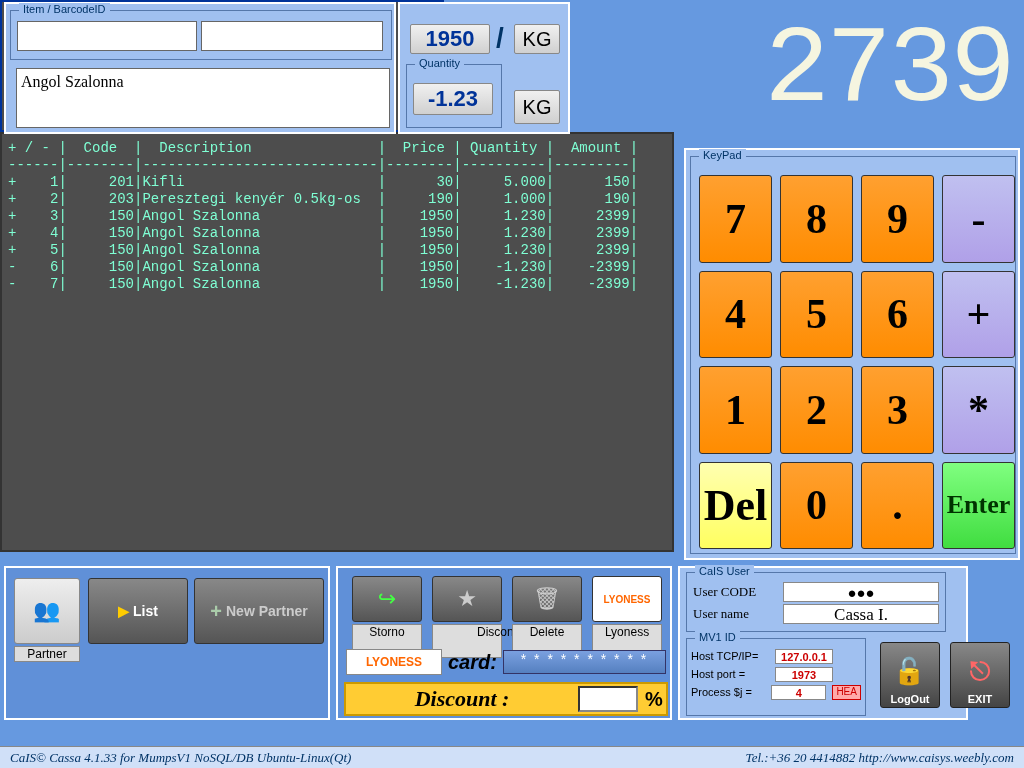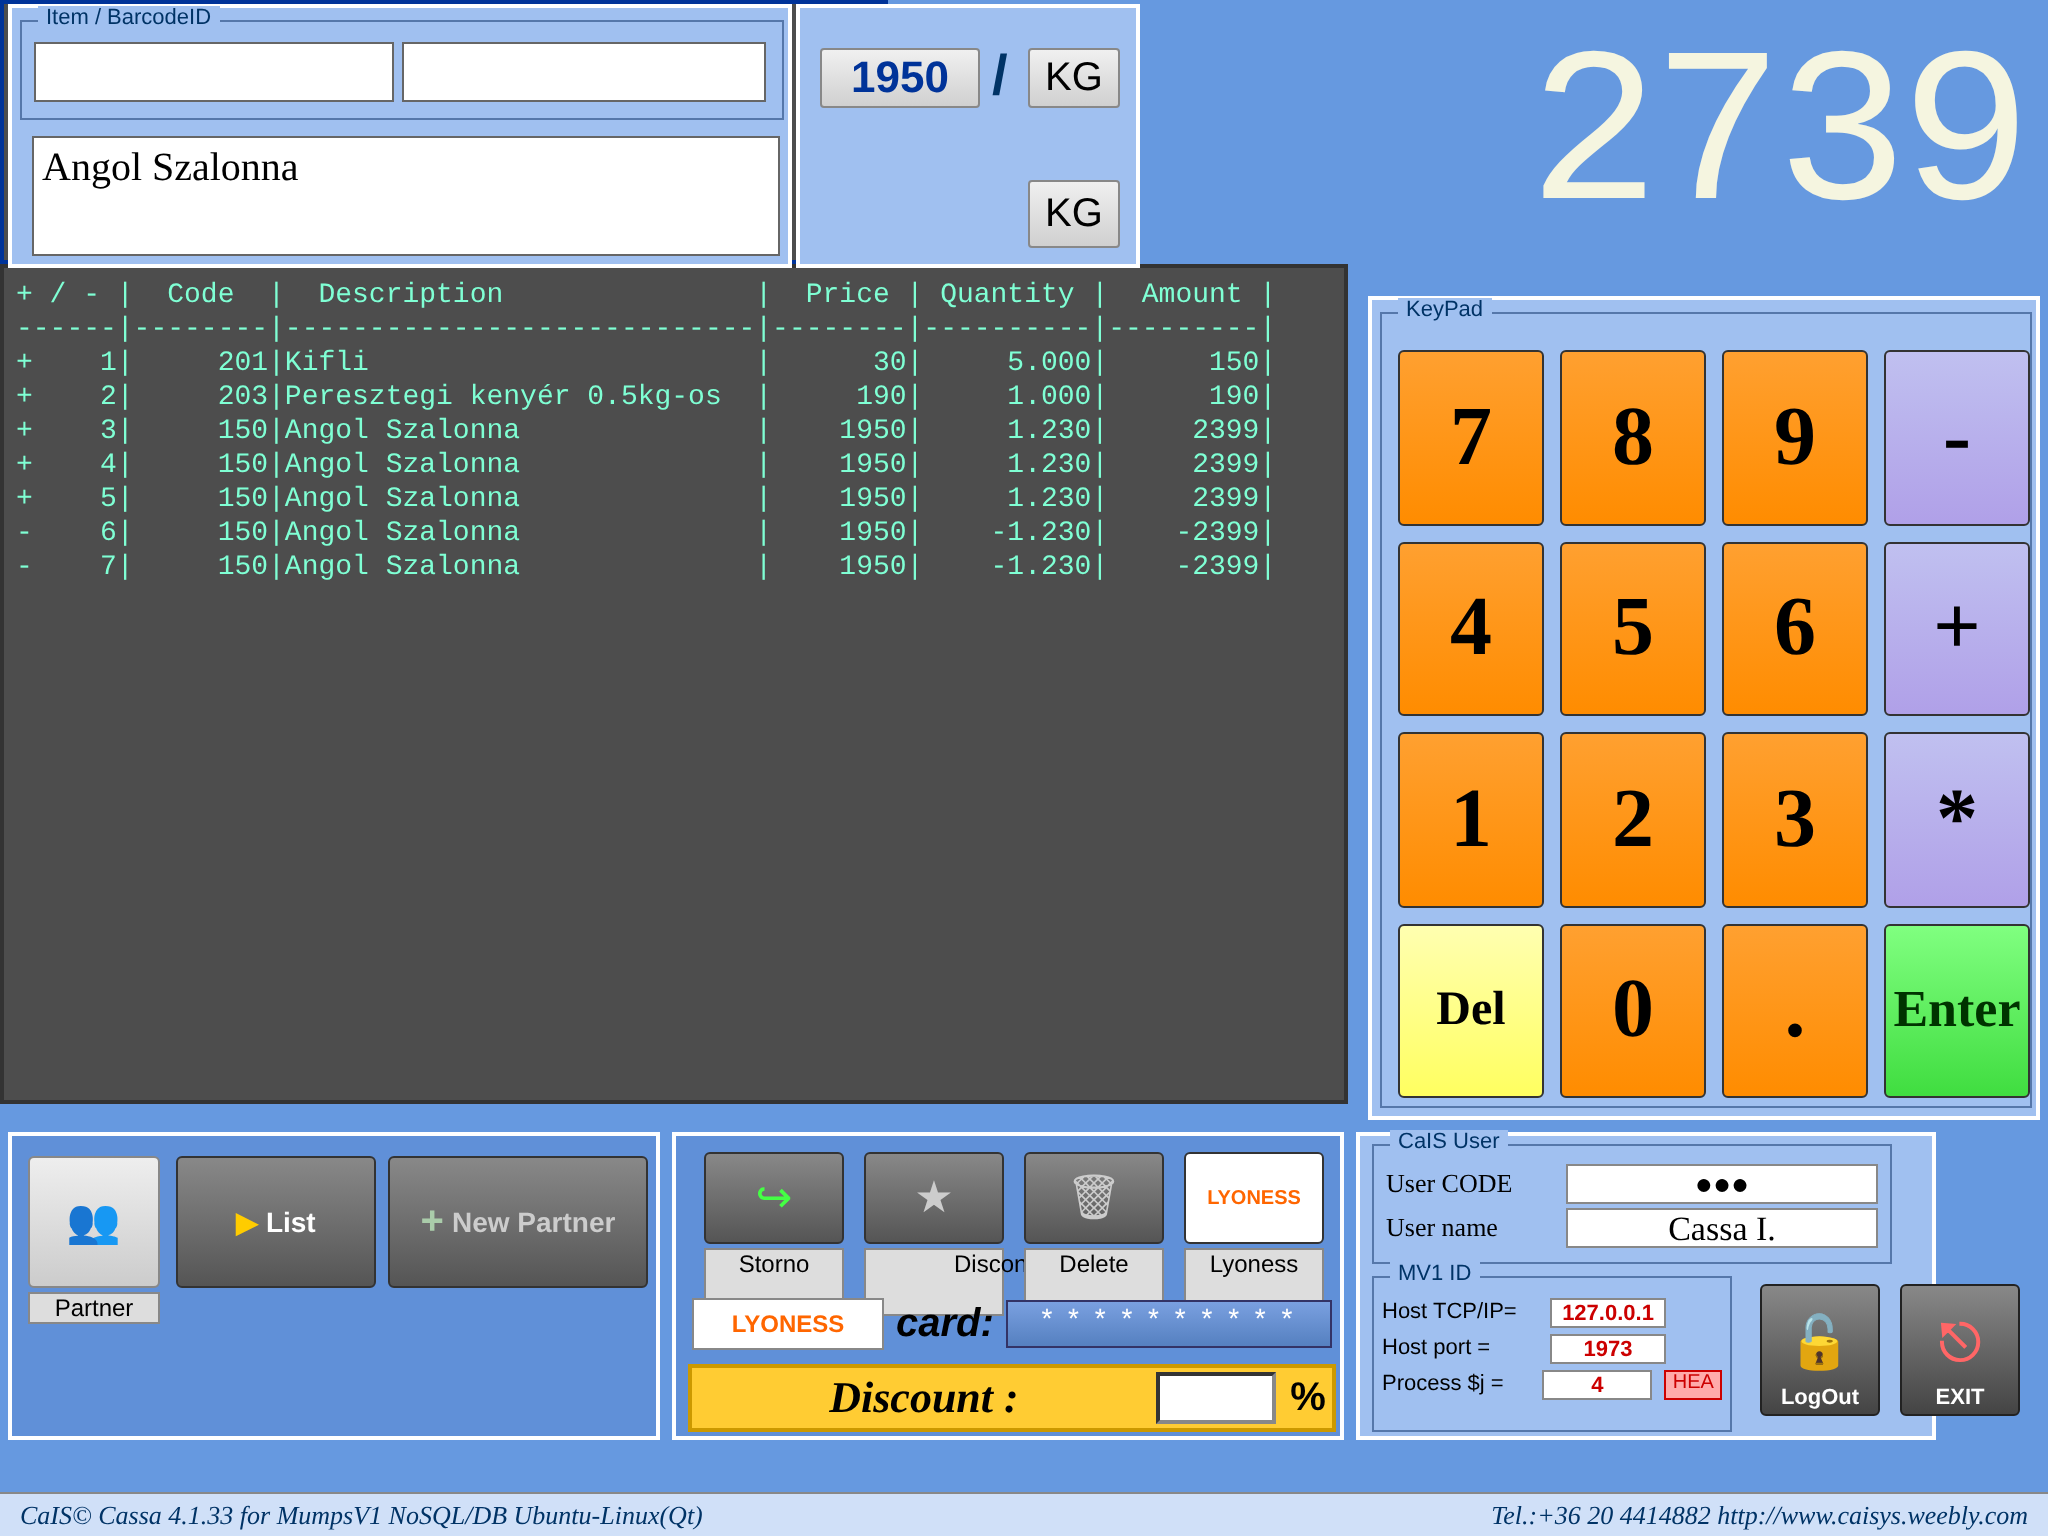--- a/index.html
+++ b/index.html
@@ -14,21 +14,21 @@
 .legend-box { position: absolute; border: 1px solid #5577aa; }
 .legend-title { position: absolute; top: -8px; left: 8px; font-size: 11px; background: #a0c0f0; padding: 0 4px; color: #003366; }
 .input-white { background: white; border: 1px solid #666; }
 .btn-gray { background: linear-gradient(#f0f0f0,#d0d0d0); border: 1px solid #888; border-radius: 2px; }
 
 
 #item-panel { left: 4px; top: 2px; width: 392px; height: 132px; }
 #item-panel .legend-box { left: 4px; top: 6px; width: 382px; height: 50px; }
 #barcode-input { position: absolute; left: 6px; top: 10px; width: 180px; height: 30px; font-size: 18px; }
 #barcode-input2 { position: absolute; left: 190px; top: 10px; width: 182px; height: 30px; font-size: 18px; }
-#desc-input { position: absolute; left: 10px; top: 64px; width: 374px; height: 60px; font-size: 20px; font-family: Georgia, serif; padding: 4px; }
+#desc-input { position: absolute; left: 10px; top: 64px; width: 374px; height: 60px; font-size: 16px; font-family: Georgia, serif; padding: 4px; }
 
 
 #qty-panel { left: 398px; top: 2px; width: 172px; height: 132px; }
 #price-field { position: absolute; left: 10px; top: 20px; width: 80px; height: 30px; font-size: 22px; color: #003399; font-weight: bold; text-align: center; line-height: 28px; }
 #slash { position: absolute; left: 96px; top: 18px; font-size: 28px; font-weight: bold; color: #003366; }
 #unit1 { position: absolute; left: 114px; top: 20px; width: 46px; height: 30px; font-size: 20px; text-align: center; line-height: 28px; }
 #qty-legend { position: absolute; left: 6px; top: 60px; width: 96px; height: 64px; }
 #qty-field { position: absolute; left: 6px; top: 18px; width: 80px; height: 32px; font-size: 22px; color: #003399; font-weight: bold; text-align: center; line-height: 30px; }
 #unit2 { position: absolute; left: 114px; top: 86px; width: 46px; height: 34px; font-size: 20px; text-align: center; line-height: 32px; }
 
@@ -39,21 +39,21 @@
 
 #table-panel { left: 4px; top: 140px; width: 674px; height: 420px; background: #4d4d4d; border: 2px solid #333; padding: 6px; font-family: 'Courier New', monospace; color: #7fffd4; font-size: 14px; white-space: pre; overflow: hidden; line-height: 17px; }
 
 
 #keypad-panel { left: 684px; top: 148px; width: 336px; height: 412px; }
 #keypad-panel .legend-box { left: 4px; top: 6px; width: 326px; height: 398px; }
 .keypad-grid { position: absolute; left: 8px; top: 18px; width: 316px; height: 374px; display: grid; grid-template-columns: repeat(4, 1fr); grid-template-rows: repeat(4, 1fr); gap: 8px; }
 .key { display: flex; align-items: center; justify-content: center; font-size: 42px; font-weight: bold; border: 1px solid #333; border-radius: 3px; cursor: pointer; font-family: Georgia, serif; }
 .key-orange { background: linear-gradient(#ffa030,#ff8c00); color: #000; }
 .key-purple { background: linear-gradient(#c0c0f0,#b0a0e8); color: #000; }
-.key-yellow { background: linear-gradient(#ffffb0,#ffff60); color: #000; font-size: 24px; }
+.key-yellow { background: linear-gradient(#ffffb0,#ffff60); color: #000; font-size: 44px; }
 .key-green  { background: linear-gradient(#80ff80,#40dd40); color: #003300; font-size: 26px; }
 
 
 #partner-panel { left: 4px; top: 566px; width: 326px; height: 154px; background: #6090d8; }
 .partner-btn { position: absolute; top: 10px; height: 66px; border-radius: 3px; display: flex; flex-direction: column; align-items: center; justify-content: center; font-size: 14px; cursor: pointer; }
 #btn-partner { left: 8px; width: 66px; background: linear-gradient(#eee,#ccc); border: 1px solid #888; }
 #btn-list { left: 82px; width: 100px; background: linear-gradient(#888,#555); color: white; border: 1px solid #333; flex-direction: row; gap:4px; font-weight:bold; }
 #btn-newpartner { left: 188px; width: 130px; background: linear-gradient(#888,#555); color: #ccc; border: 1px solid #333; flex-direction: row; gap:4px; font-weight:bold; }
 #btn-partner-label { position:absolute; left:8px; top:78px; width:66px; text-align:center; font-size:12px; background:#ddd; border:1px solid #888; }
 
@@ -101,20 +101,24 @@
     <input id="barcode-input" class="input-white" value="" style="">
     <input id="barcode-input2" class="input-white" value="" style="">
   </div>
   <div id="desc-input" class="input-white">Angol Szalonna</div>
 </div>
 
 <div id="qty-panel" class="panel">
   <div id="price-field" class="btn-gray">1950</div>
   <div id="slash">/</div>
   <div id="unit1" class="btn-gray">KG</div>
+  <div id="qty-legend" class="legend-box">
+    <span class="legend-title">Quantity</span>
+    <div id="qty-field" class="btn-gray">-1.23</div>
+  </div>
   <div id="unit2" class="btn-gray">KG</div>
 </div>
 
 <div id="display-panel">
   <div id="display-value">2739</div>
 </div>
 
 <pre id="table-panel">+ / - |  Code  |  Description               |  Price | Quantity |  Amount |
 ------|--------|----------------------------|--------|----------|---------|
 +    1|     201|Kifli                       |      30|     5.000|      150|

